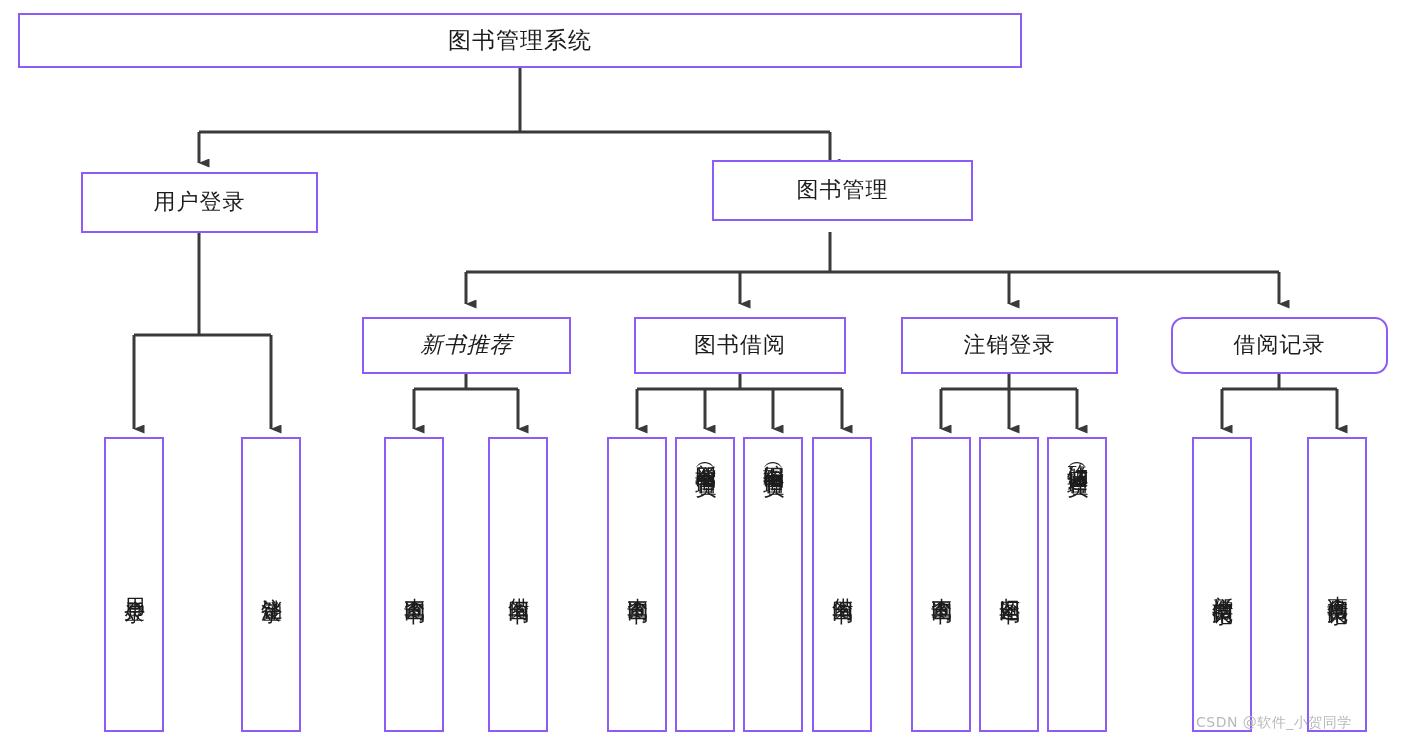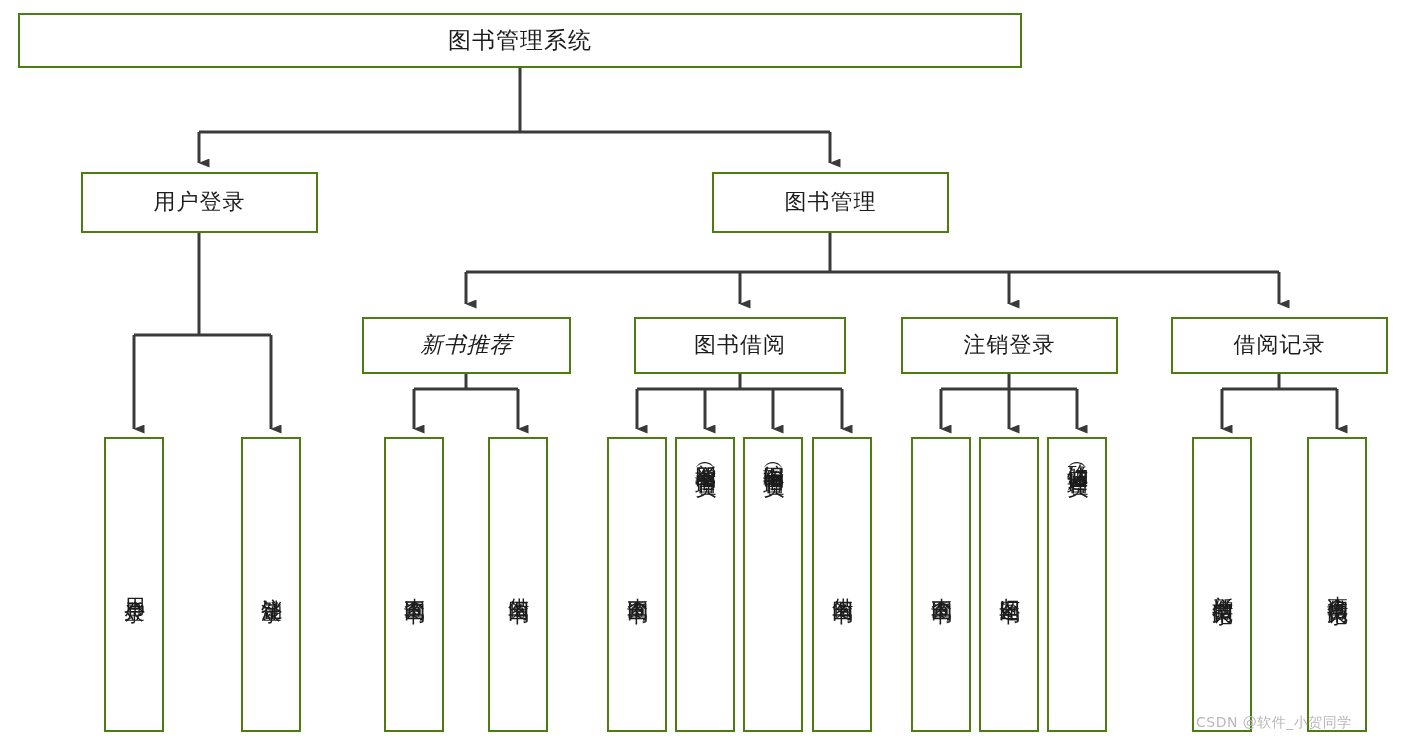--- a/index.html
+++ b/index.html
@@ -22,21 +22,21 @@
     left: 0;
     top: 0;
     width: 1405px;
     height: 747px;
     pointer-events: none;
   }
   .node {
     position: absolute;
     box-sizing: border-box;
     background: #ffffff;
-    border: 2px solid #4d7c0f;
+    border: 2px solid #8b5cf6;
     display: flex;
     align-items: center;
     justify-content: center;
     color: #1c1c1c;
   }
   .node.h {
     
   }
   .node.h .label {
     font-size: 22px;
@@ -127,34 +127,34 @@
     </g>
   </svg>
 
   <div class="node h root" style="left:18px; top:13px; width:1004px; height:55px;">
     <span class="label">图书管理系统</span>
   </div>
 
   <div class="node h" style="left:81px; top:172px; width:237px; height:61px;">
     <span class="label">用户登录</span>
   </div>
-  <div class="node h" style="left:712px; top:172px; width:237px; height:61px;">
+  <div class="node h" style="left:712px; top:160px; width:261px; height:61px;">
     <span class="label">图书管理</span>
   </div>
 
   <div class="node h" style="left:362px; top:317px; width:209px; height:57px;font-style:italic;">
     <span class="label">新书推荐</span>
   </div>
   <div class="node h" style="left:634px; top:317px; width:212px; height:57px;text-align:right;">
     <span class="label">图书借阅</span>
   </div>
   <div class="node h" style="left:901px; top:317px; width:217px; height:57px;">
     <span class="label">注销登录</span>
   </div>
-  <div class="node h" style="left:1171px; top:317px; width:217px; height:57px;">
+  <div class="node h" style="left:1171px; top:317px; width:217px; height:57px;border-radius:13px;">
     <span class="label">借阅记录</span>
   </div>
 
   <div class="node v mid" style="left:104px; top:437px; width:60px; height:295px;">
     <span class="label">用户登录</span>
   </div>
   <div class="node v mid" style="left:241px; top:437px; width:60px; height:295px;">
     <span class="label">注销登录</span>
   </div>
 

